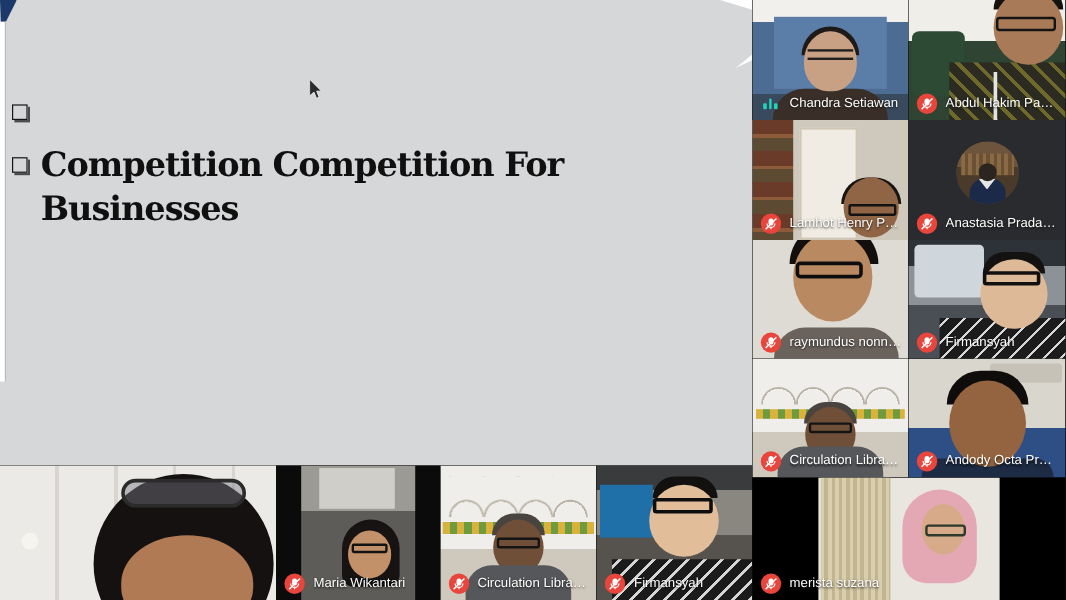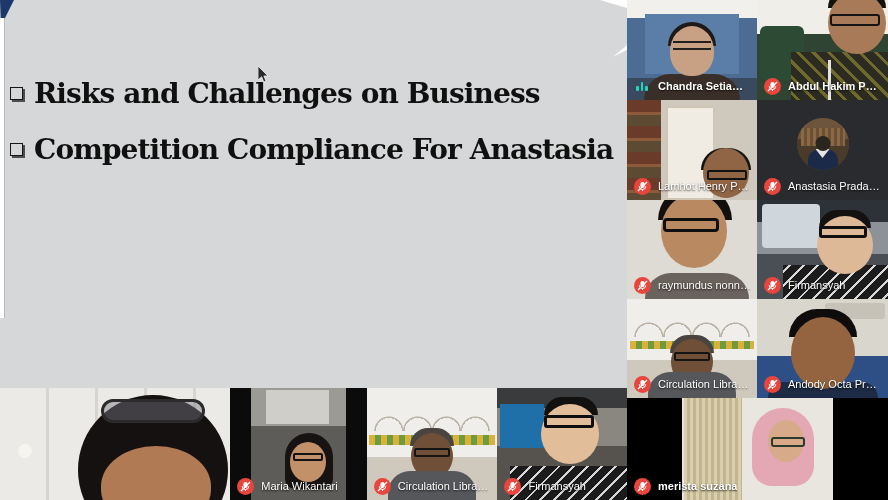--- a/index.html
+++ b/index.html
@@ -85,25 +85,25 @@
   .strip-tile.t3 { width:131px; }
   .strip-tile.t4 { width:130px; }
 
   
   #sidebar {
     position:absolute; left:627px; top:0; width:261px; height:500px;
     background:#000;
   }
   .sb-row { display:flex; width:261px; }
   .sb-tile { position:relative; overflow:hidden; background:#111; }
-  .r1 .sb-tile { height:100px;font-weight:bold; }
+  .r1 .sb-tile { height:100px; }
   .r2 .sb-tile { height:100px; }
   .r3 .sb-tile { height:99px; }
   .r4 .sb-tile { height:99px; }
-  .r5 .sb-tile { height:102px;font-weight:bold; }
+  .r5 .sb-tile { height:102px; }
   .sb-tile.half { width:130px; }
   .sb-tile.half2 { width:131px; }
   .sb-tile.full { width:261px; }
 
   
   .name-bar {
     position:absolute; left:0; bottom:0; width:100%;
     display:flex; align-items:center; gap:7px;
     padding:3px 6px 5px 7px;
     color:#fff; font-size:11px; line-height:1.2;
@@ -279,30 +279,29 @@
       <div class="page-edge"></div>
     </div>
 
     <div class="slide-body">
 
       <div class="g-gap-1"></div>
 
       <div class="bullet-row">
         <div class="bullet-box"></div>
         <div class="bullet-text b2">
-          <div>Risks and Challenges on Business</div>
         </div>
       </div>
 
       <div class="g-gap-2"></div>
 
       <div class="bullet-row">
         <div class="bullet-box"></div>
         <div class="bullet-text b3">
-          <div>Competition Compliance For Anastasia</div>
+          <div>Competition Competition For Businesses</div>
         </div>
       </div>
     </div>
 
     <div class="cursor" style="left: 258px; top: 66px;">
       <svg width="11" height="17" viewBox="0 0 11 17">
         <path d="M0 0 L0 14 L3.6 10.8 L5.8 16 L8 15 L5.9 10 L10 10 Z" fill="#2b2b2b" stroke="#f0f0f0" stroke-width="0.8"></path>
       </svg>
     </div>
   </div>

